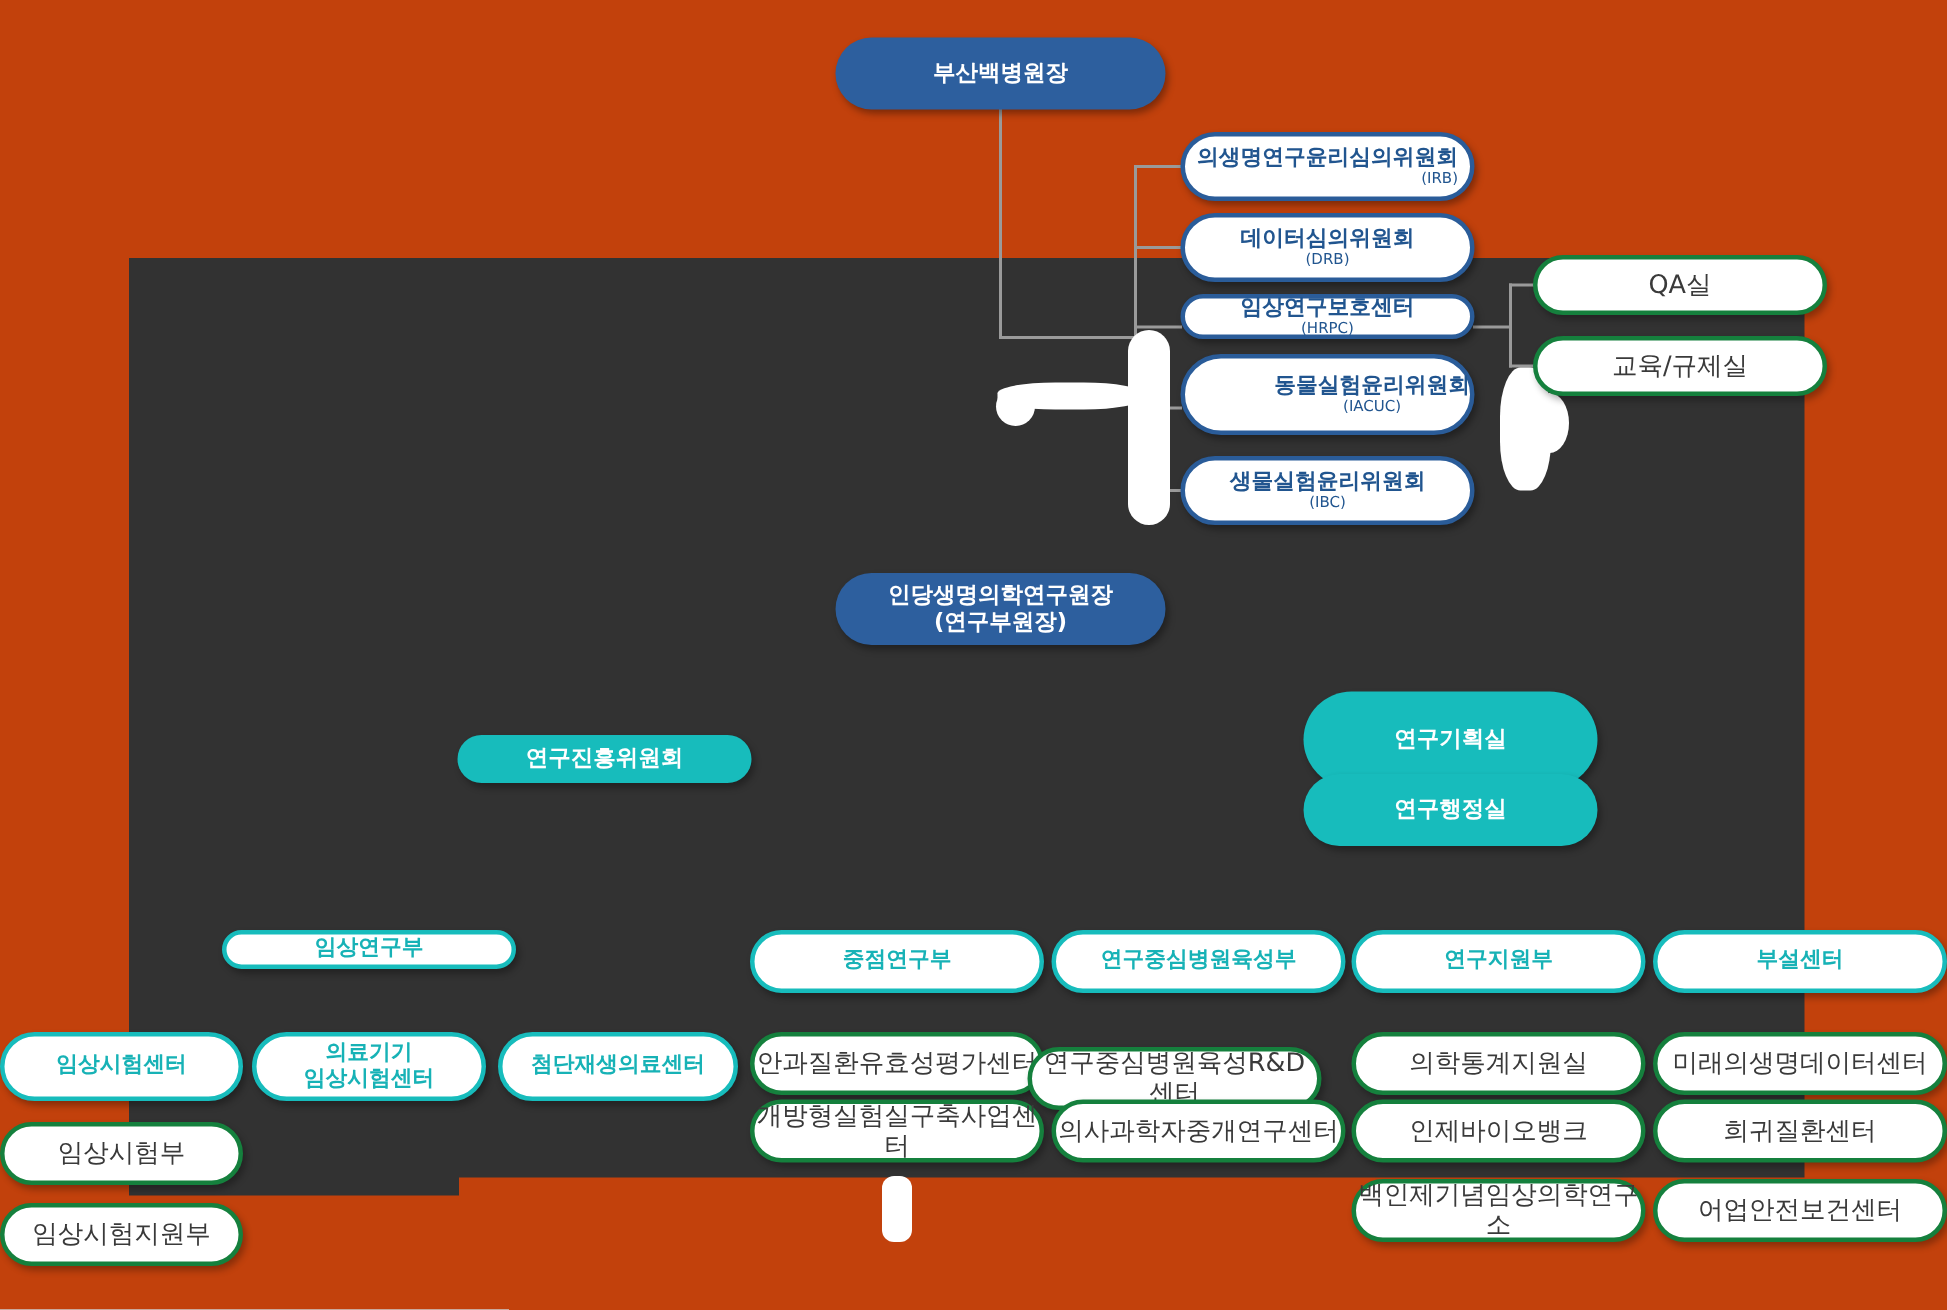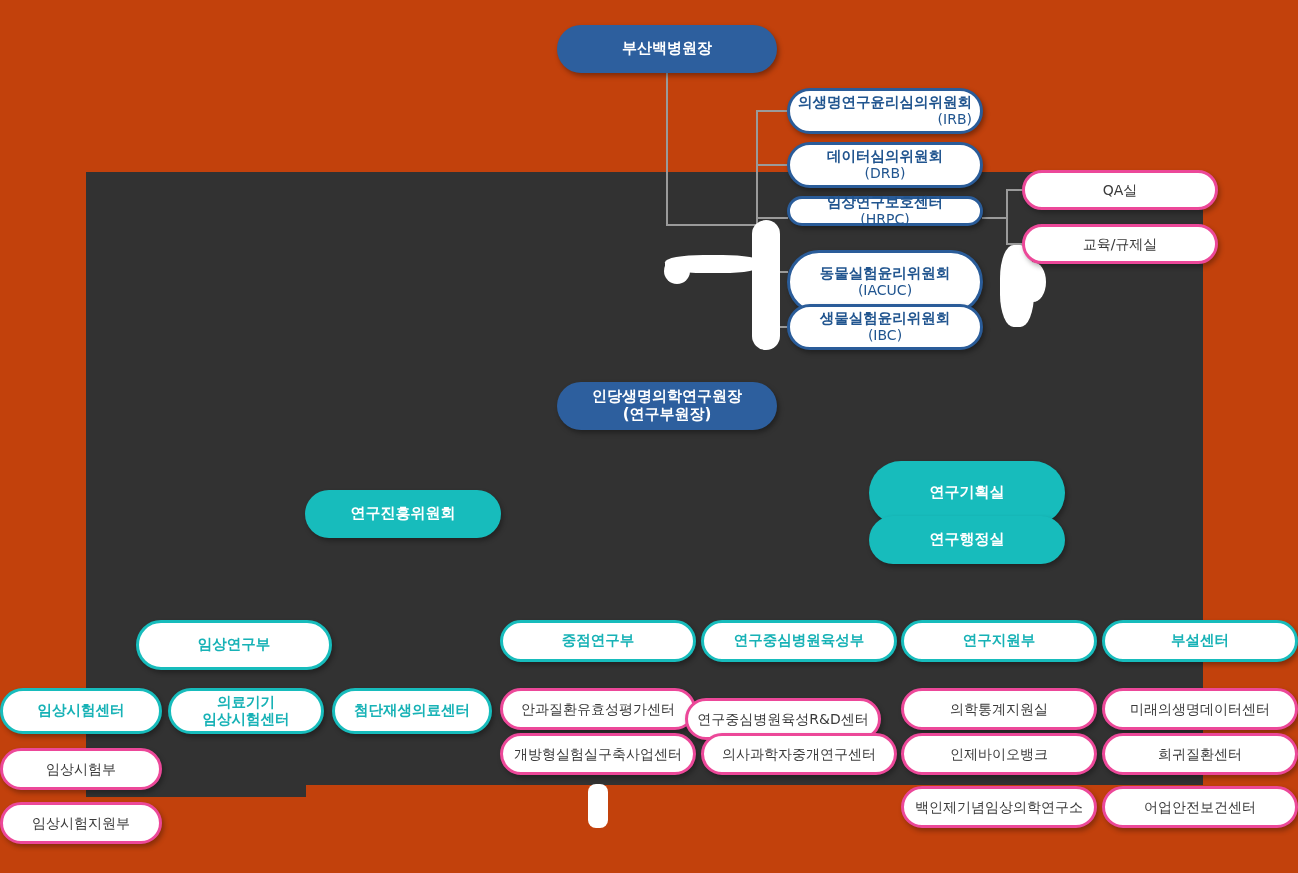--- a/index.html
+++ b/index.html
@@ -55,28 +55,28 @@
   .node.blue-outline {
     background: #ffffff;
     color: #21558f;
     font-weight: bold;
     font-size: 14.5px;
     border: 3px solid #2a5c99;
     box-shadow: 2px 3px 5px rgba(0,0,0,0.35);
   }
   .node.blue-outline .sub {
     font-weight: normal;
-    font-size: 14px;
+    font-size: 10px;
   }
   .node.gray-outline {
     background: #ffffff;
     color: #3a3a3a;
     font-weight: normal;
-    font-size: 14px;
-    border: 3px solid #ec4899;
+    font-size: 17px;
+    border: 3px solid #15803d;
     box-shadow: 2px 3px 5px rgba(0,0,0,0.30);
     text-align: center;
   }
   .node.teal-solid {
     background: #17bcbc;
     color: #ffffff;
     font-weight: bold;
     font-size: 15px;
     box-shadow: 2px 3px 5px rgba(0,0,0,0.32);
   }
@@ -145,21 +145,21 @@
     </div>
   </div>
 
   <div class="node blue-outline" style="left:787px; top:196px; width:196px; height:30px;">
     <div>
       <span>임상연구보호센터</span>
       <span class="sub">(HRPC)</span>
     </div>
   </div>
 
-  <div class="node blue-outline" style="left:787px; top:250px; width:196px; height:64px;">
+  <div class="node blue-outline" style="left:787px; top:236px; width:196px; height:54px;justify-content:flex-end;">
     <div>
       <span>동물실험윤리위원회</span>
       <span class="sub">(IACUC)</span>
     </div>
   </div>
 
   <div class="node blue-outline" style="left:787px; top:304px; width:196px; height:46px;">
     <div>
       <span>생물실험윤리위원회</span>
       <span class="sub">(IBC)</span>
@@ -174,33 +174,33 @@
     <span>교육/규제실</span>
   </div>
 
   <div class="node root" style="left:557px; top:382px; width:220px; height:48px;">
     <div>
       <span>인당생명의학연구원장</span>
       <span class="sub">(연구부원장)</span>
     </div>
   </div>
 
-  <div class="node teal-solid" style="left:305px; top:490px; width:196px; height:48px;">
+  <div class="node teal-solid" style="left:305px; top:490px; width:196px; height:32px;">
     <span>연구진흥위원회</span>
   </div>
 
   <div class="node teal-solid" style="left:869px; top:461px; width:196px; height:64px;">
     <span>연구기획실</span>
   </div>
 
   <div class="node teal-solid" style="left:869px; top:516px; width:196px; height:48px;">
     <span>연구행정실</span>
   </div>
 
-  <div class="node teal-outline" style="left:136px; top:620px; width:196px; height:50px;">
+  <div class="node teal-outline" style="left:148px; top:620px; width:196px; height:26px;">
     <span>임상연구부</span>
   </div>
   <div class="node teal-outline" style="left:500px; top:620px; width:196px; height:42px;">
     <span>중점연구부</span>
   </div>
   <div class="node teal-outline" style="left:701px; top:620px; width:196px; height:42px;">
     <span>연구중심병원육성부</span>
   </div>
   <div class="node teal-outline" style="left:901px; top:620px; width:196px; height:42px;">
     <span>연구지원부</span>

